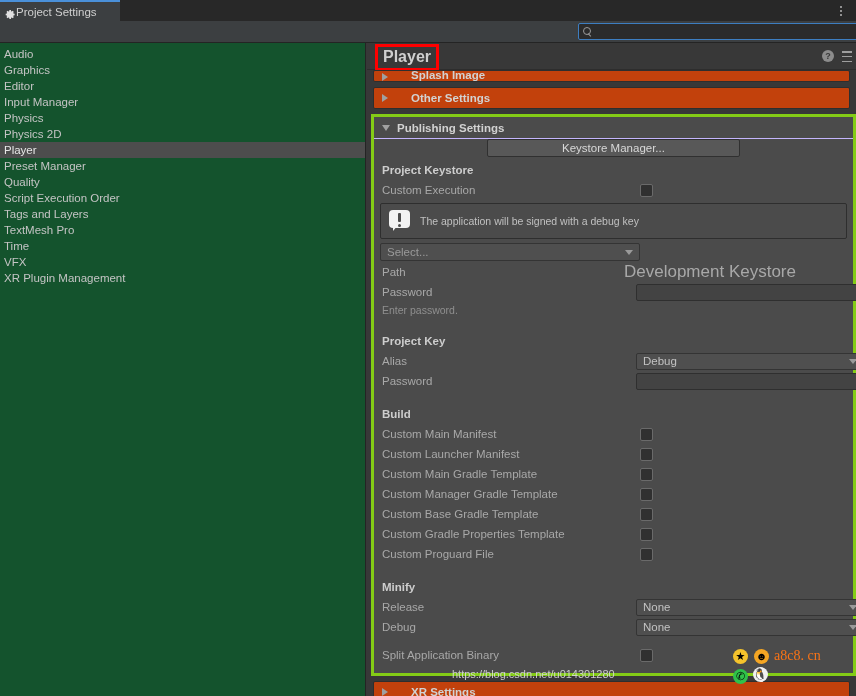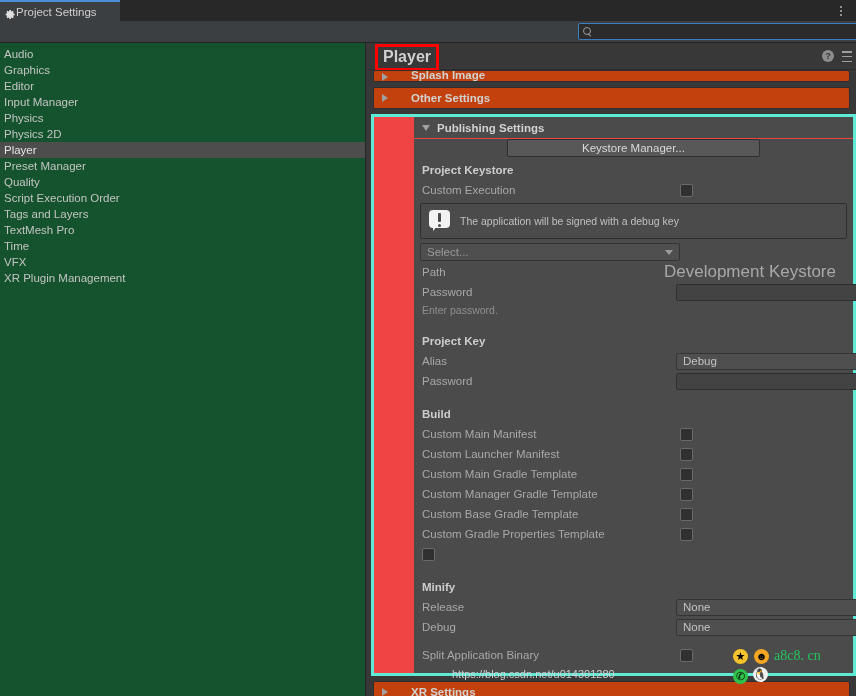--- a/index.html
+++ b/index.html
@@ -114,23 +114,22 @@
     flex: 0 0 auto;
   }
   .tri-down {
     width: 0; height: 0; border-top: 6px solid #a0a0a0;
     border-left: 4px solid transparent; border-right: 4px solid transparent;
     flex: 0 0 auto;
   }
 
   
   .redbox {
-    position: relative; margin: 0 0 0 4px; border: 3px solid #5eead4;
-    background: #ef4444;
-    padding-left: 40px;
+    position: relative; margin: 0 0 0 4px; border: 3px solid #84cc16;
+    background: #c4b5fd;
   }
   .pub-head {
     height: 21px; display: flex; align-items: center; gap: 7px;
     padding-left: 8px; background: #4b4b4b; cursor: pointer;
   }
   .pub-body { background: #4b4b4b; padding: 0 0 8px 0; }
 
   .btn-keystore {
     display: block; margin: 1px auto 4px auto; width: 253px; height: 18px;
     background: #585858; border: 1px solid #303030; border-radius: 2px;
@@ -210,21 +209,21 @@
   .spacer8 { height: 8px; }
   .spacer14 { height: 14px; }
 
   
   .wm { position: absolute; pointer-events: none; }
   .wm-url {
     left: 452px; top: 668px; font-size: 11px; color: #d8d8d8; opacity: .92;
     font-family: "Liberation Sans", sans-serif; white-space: nowrap;
   }
   .wm-site {
-    left: 774px; top: 648px; font-size: 14px; color: #22c55e;
+    left: 774px; top: 648px; font-size: 14px; color: #f97316;
     font-family: "Liberation Serif", serif; white-space: nowrap;
   }
   .emo {
     position: absolute; border-radius: 50%; font-size: 11px;
     text-align: center; line-height: 15px; width: 15px; height: 15px;
   }
   .emo1 { left: 733px; top: 649px; background: #f5c32c; }
   .emo2 { left: 754px; top: 649px; background: #f5a623; }
   .emo3 { left: 733px; top: 669px; background: #2fc14a; }
   .emo4 { left: 753px; top: 667px; background: #f0f0f0; }
@@ -384,20 +383,21 @@
           </div>
           <div class="row">
             <span class="row-lbl">Custom Base Gradle Template</span>
             <span class="chk"></span>
           </div>
           <div class="row">
             <span class="row-lbl">Custom Gradle Properties Template</span>
             <span class="chk"></span>
           </div>
           <div class="row">
+            <span class="row-lbl">Custom Proguard File</span>
             <span class="chk"></span>
           </div>
 
           <div class="spacer14"></div>
 
           <div class="sec-label">Minify</div>
 
           <div class="row">
             <span class="row-lbl">Release</span>
             <span class="dd-right">

